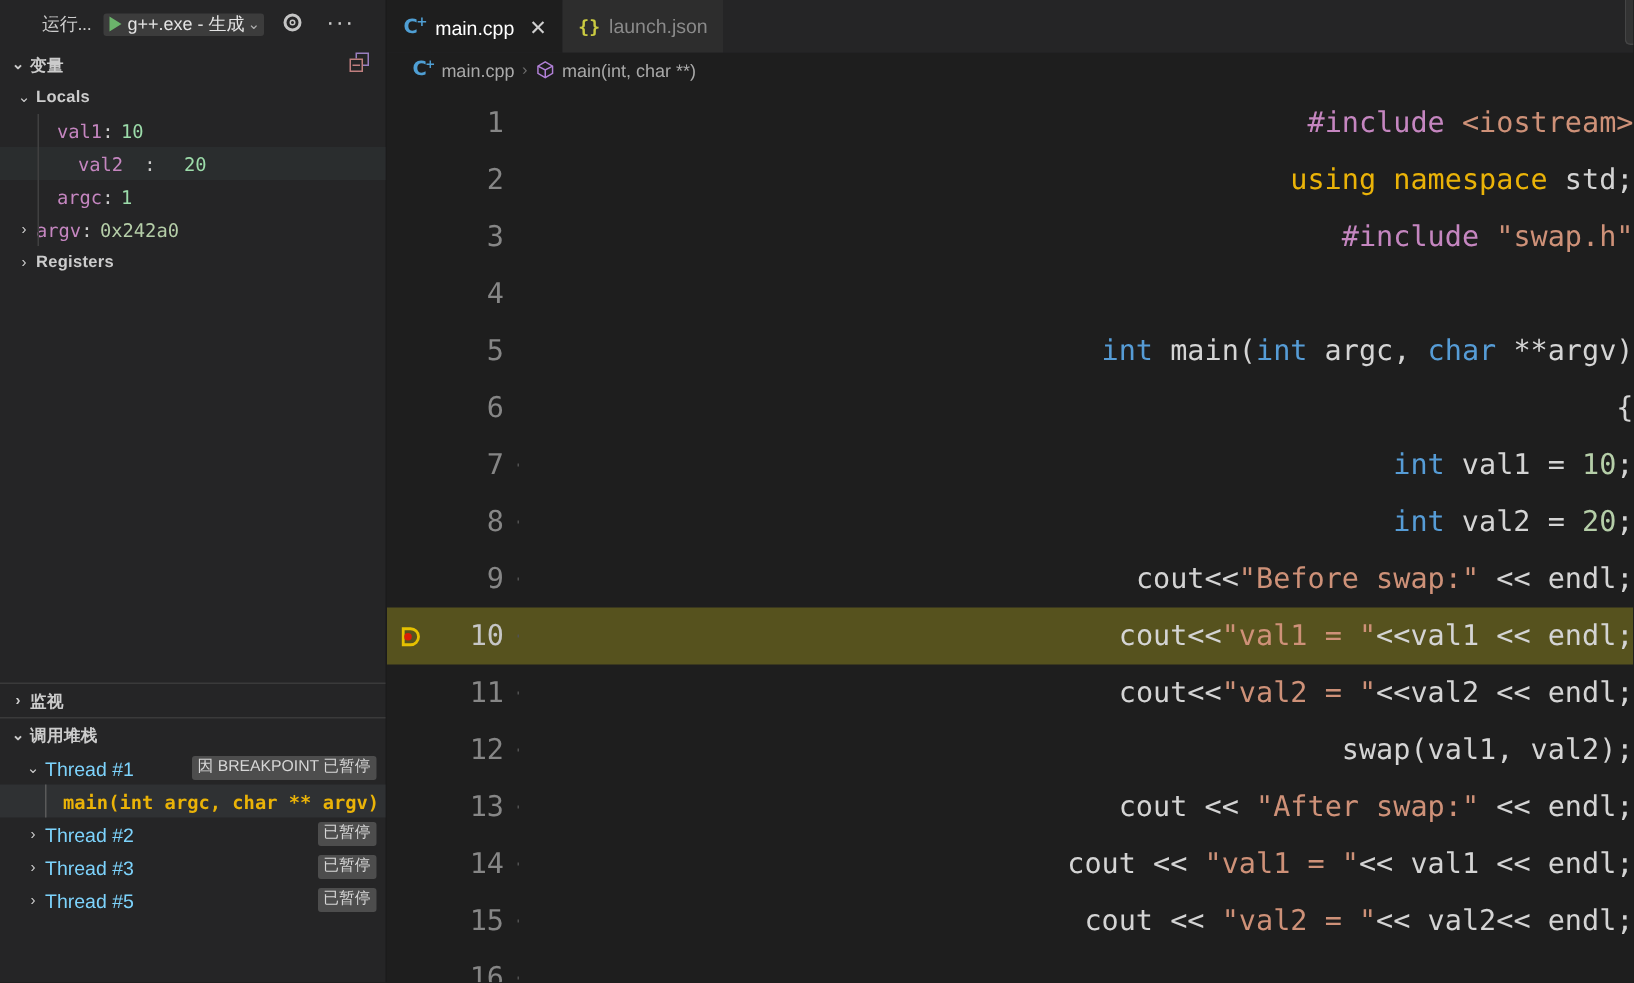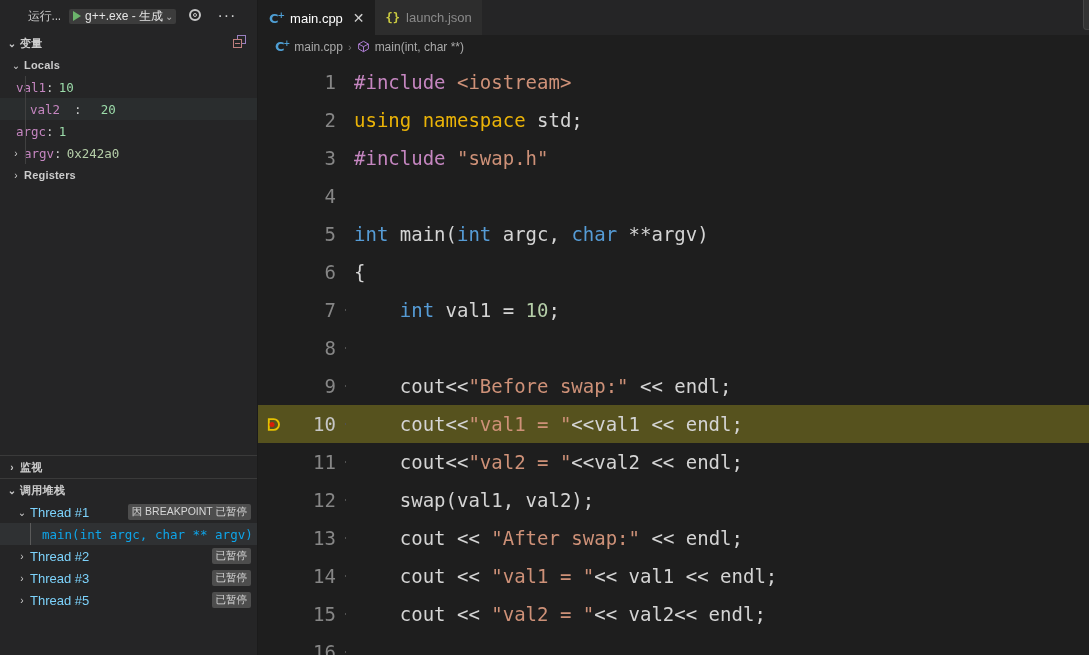--- a/index.html
+++ b/index.html
@@ -191,21 +191,21 @@
   }
   .tree-row.sel { background: #2a2d2e; gap: 14px; }
   .tree-row .tw {
     width: 16px;
     flex: 0 0 16px;
     text-align: center;
     font-size: 10px;
     color: #cccccc;
   }
   .ind1 { padding-left: 8px; }
-  .ind2 { }
+  .ind2 { padding-left: 22px; }
   .grp-name {
     font-weight: bold;
     font-size: 11px;
     color: #cccccc;
     letter-spacing: .2px;
   }
   .var-name {
     color: #c586c0;
     font-family: "DejaVu Sans Mono", monospace;
     font-size: 12.5px;
@@ -235,23 +235,24 @@
     display: flex;
     align-items: center;
     font-size: 13px;
     white-space: nowrap;
     position: relative;
     padding-right: 6px;
   }
   .cs-row.sel { background: #2f3133; }
   .thread-label { color: #7dd3fc; font-size: 13px; }
   .frame-label {
-    color: #0ea5e9;
+    color: #eab308;
     font-family: "DejaVu Sans Mono", monospace;
     font-size: 12.5px;
+    font-weight: bold;
   }
   .badge {
     background: #4d4d4d;
     color: #d6d6d6;
     font-size: 10.5px;
     border-radius: 2px;
     padding: 1px 4px 2px 4px;
     margin-left: auto;
     line-height: 13px;
     white-space: nowrap;
@@ -390,20 +391,21 @@
     position: absolute;
     left: 9px; top: -1px; bottom: -1px;
     width: 1px;
     background: #515151;
   }
   .code-text {
     flex: 1 1 auto;
     white-space: pre;
     font-size: 19px;
     color: #d4d4d4;
+    text-align: right;
   }
   .tok-pre { color: #c586c0; }
   .tok-inc { color: #ce9178; }
   .tok-kw  { color: #eab308; }
   .tok-type{ color: #569cd6; }
   .tok-num { color: #b5cea8; }
   .tok-str { color: #ce9178; }
   .tok-plain { color: #d4d4d4; }
 
   .bp-arrow {
@@ -578,21 +580,21 @@
     </div>
 
     <div class="editor" id="code-editor">
         <div class="code-line"><div class="gutter-bp"></div><div class="lnum">1</div><div class="vert-rule"></div><div class="code-text"><span class="tok-pre">#include </span><span class="tok-inc">&lt;iostream&gt;</span></div></div>
         <div class="code-line"><div class="gutter-bp"></div><div class="lnum">2</div><div class="vert-rule"></div><div class="code-text"><span class="tok-kw">using</span><span class="tok-plain"> </span><span class="tok-kw">namespace</span><span class="tok-plain"> std;</span></div></div>
         <div class="code-line"><div class="gutter-bp"></div><div class="lnum">3</div><div class="vert-rule"></div><div class="code-text"><span class="tok-pre">#include </span><span class="tok-str">"swap.h"</span></div></div>
         <div class="code-line"><div class="gutter-bp"></div><div class="lnum">4</div><div class="vert-rule"></div><div class="code-text"><span class="tok-plain"></span></div></div>
         <div class="code-line"><div class="gutter-bp"></div><div class="lnum">5</div><div class="vert-rule"></div><div class="code-text"><span class="tok-type">int</span><span class="tok-plain"> main(</span><span class="tok-type">int</span><span class="tok-plain"> argc, </span><span class="tok-type">char</span><span class="tok-plain"> **argv)</span></div></div>
         <div class="code-line"><div class="gutter-bp"></div><div class="lnum">6</div><div class="vert-rule"></div><div class="code-text"><span class="tok-plain">{</span></div></div>
         <div class="code-line"><div class="gutter-bp"></div><div class="lnum">7</div><div class="vert-rule has"></div><div class="code-text"><span class="tok-plain">    </span><span class="tok-type">int</span><span class="tok-plain"> val1 = </span><span class="tok-num">10</span><span class="tok-plain">;</span></div></div>
-        <div class="code-line"><div class="gutter-bp"></div><div class="lnum">8</div><div class="vert-rule has"></div></div>
+        <div class="code-line"><div class="gutter-bp"></div><div class="lnum">8</div><div class="vert-rule has"></div><div class="code-text"><span class="tok-plain">    </span><span class="tok-type">int</span><span class="tok-plain"> val2 = </span><span class="tok-num">20</span><span class="tok-plain">;</span></div></div>
         <div class="code-line"><div class="gutter-bp"></div><div class="lnum">9</div><div class="vert-rule has"></div><div class="code-text"><span class="tok-plain">    cout&lt;&lt;</span><span class="tok-str">"Before swap:"</span><span class="tok-plain"> &lt;&lt; endl;</span></div></div>
         <div class="code-line hl"><div class="gutter-bp"><span class="bp-arrow"><svg width="15" height="15" viewBox="0 0 16 16">
                 <path d="M3 2.3 L3 13.7 L8.2 13.7 A5.7 5.7 0 0 0 8.2 2.3 Z" fill="none" stroke="#e5c100" stroke-width="2"></path>
                 <circle cx="6.4" cy="8" r="2.7" fill="#d81e06"></circle>
               </svg></span></div><div class="lnum">10</div><div class="vert-rule has"></div><div class="code-text"><span class="tok-plain">    cout&lt;&lt;</span><span class="tok-str">"val1 = "</span><span class="tok-plain">&lt;&lt;val1 &lt;&lt; endl;</span></div></div>
         <div class="code-line"><div class="gutter-bp"></div><div class="lnum">11</div><div class="vert-rule has"></div><div class="code-text"><span class="tok-plain">    cout&lt;&lt;</span><span class="tok-str">"val2 = "</span><span class="tok-plain">&lt;&lt;val2 &lt;&lt; endl;</span></div></div>
         <div class="code-line"><div class="gutter-bp"></div><div class="lnum">12</div><div class="vert-rule has"></div><div class="code-text"><span class="tok-plain">    swap(val1, val2);</span></div></div>
         <div class="code-line"><div class="gutter-bp"></div><div class="lnum">13</div><div class="vert-rule has"></div><div class="code-text"><span class="tok-plain">    cout &lt;&lt; </span><span class="tok-str">"After swap:"</span><span class="tok-plain"> &lt;&lt; endl;</span></div></div>
         <div class="code-line"><div class="gutter-bp"></div><div class="lnum">14</div><div class="vert-rule has"></div><div class="code-text"><span class="tok-plain">    cout &lt;&lt; </span><span class="tok-str">"val1 = "</span><span class="tok-plain">&lt;&lt; val1 &lt;&lt; endl;</span></div></div>
         <div class="code-line"><div class="gutter-bp"></div><div class="lnum">15</div><div class="vert-rule has"></div><div class="code-text"><span class="tok-plain">    cout &lt;&lt; </span><span class="tok-str">"val2 = "</span><span class="tok-plain">&lt;&lt; val2&lt;&lt; endl;</span></div></div>

